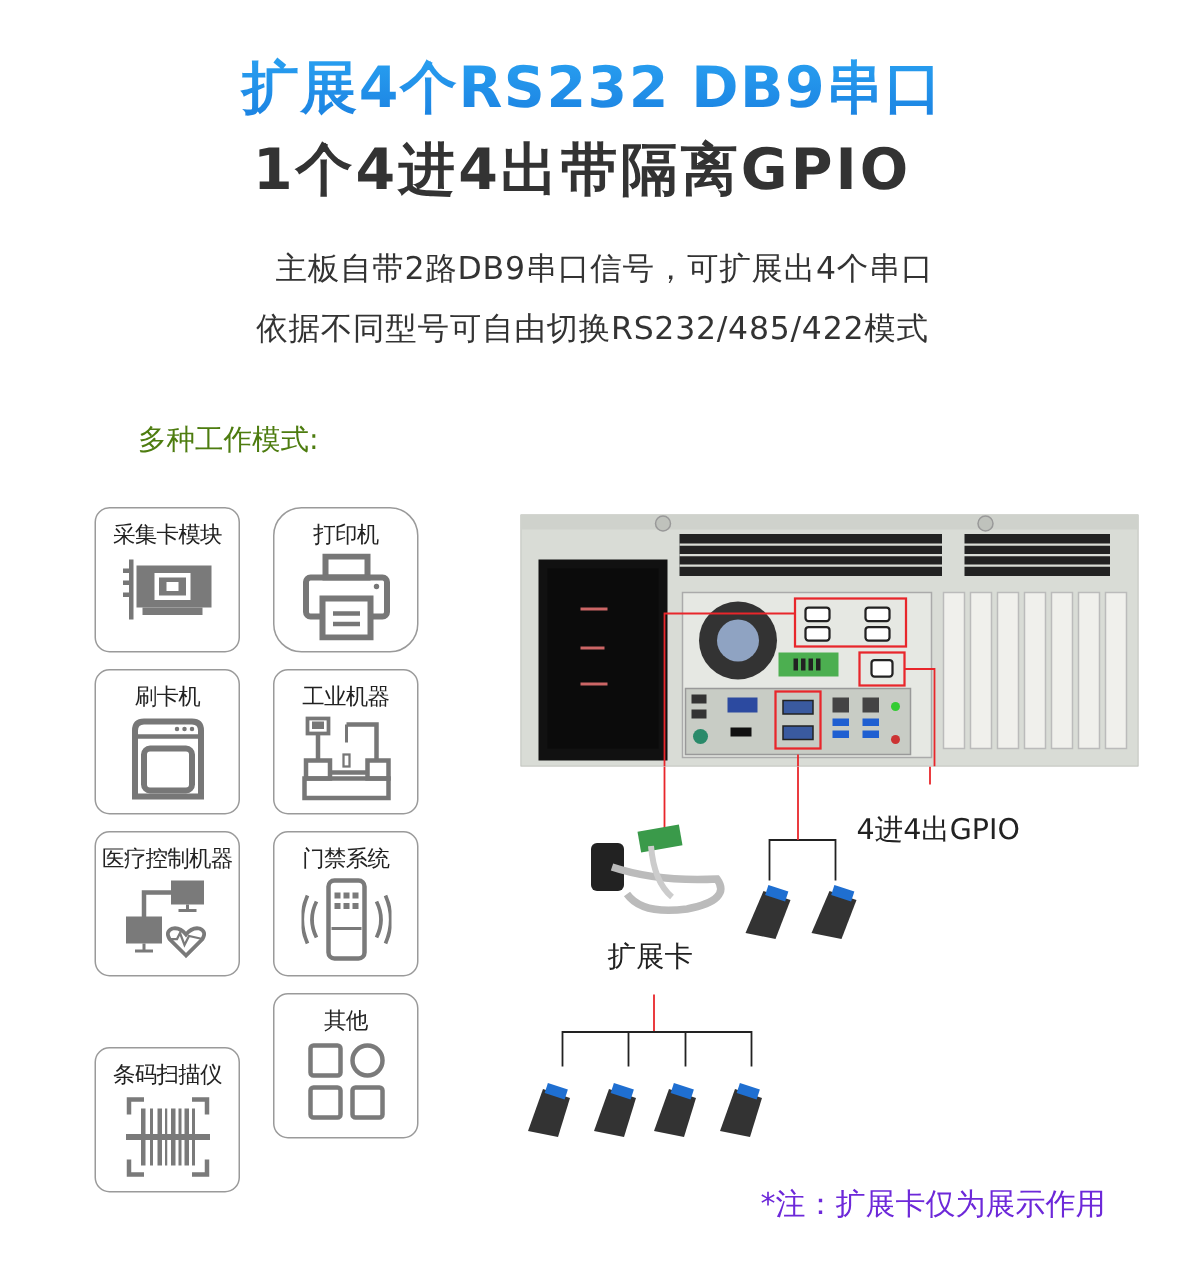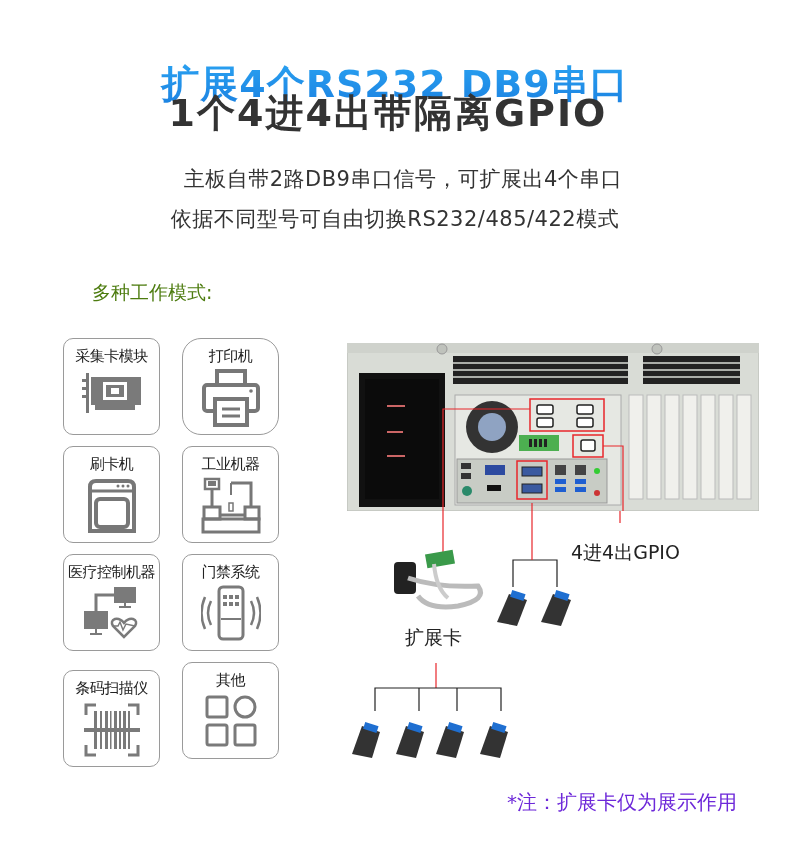--- a/index.html
+++ b/index.html
@@ -3,21 +3,21 @@
 <meta charset="utf-8">
 <style>
   * { box-sizing: border-box; margin: 0; padding: 0; }
   html, body { width: 790px; height: 853px; background: #ffffff; overflow: hidden; }
   body { position: relative; font-family: "DejaVu Sans", "Liberation Sans", sans-serif; color: #333; }
 
   .title1 {
     position: absolute; left: 0; top: 33px; width: 790px; text-align: center;
     font-size: 38px; font-weight: bold; letter-spacing: 1px;
     background: linear-gradient(180deg, #2aa3f2 0%, #1a7fe0 100%);
-    -webkit-background-clip: text; background-clip: text; color: transparent; margin-top: 26px;
+    -webkit-background-clip: text; background-clip: text; color: transparent;
   }
   .title2 {
     position: absolute; left: 0; top: 88px; width: 776px; text-align: center;
     font-size: 38px; font-weight: bold; color: #333333; letter-spacing: 2px;
   }
   .sub {
     position: absolute; left: 0; width: 790px; text-align: center;
     font-size: 21px; color: #333; letter-spacing: 0.5px;
   }
   .sub1 { top: 165px; padding-left: 16px; }
@@ -129,21 +129,21 @@
       <rect x="28" y="17" width="4" height="4" fill="#7a7a7a"></rect>
       <rect x="34" y="17" width="4" height="4" fill="#7a7a7a"></rect>
     <line x1="20" y1="34" x2="40" y2="34" stroke="#7a7a7a" stroke-width="2"></line>
     <path d="M10 16 Q4 28 10 40" fill="none" stroke="#7a7a7a" stroke-width="2.5"></path>
     <path d="M4 12 Q-3 28 4 44" fill="none" stroke="#7a7a7a" stroke-width="2.5"></path>
     <path d="M50 16 Q56 28 50 40" fill="none" stroke="#7a7a7a" stroke-width="2.5"></path>
     <path d="M56 12 Q63 28 56 44" fill="none" stroke="#7a7a7a" stroke-width="2.5"></path>
   </svg>
 </div>
 
-<div class="card" style="left:63px;top:670px;">
+<div class="card" style="left:63px;top:698px;">
   <div class="lbl">条码扫描仪</div>
   <svg viewBox="0 0 60 58">
     <path d="M4 14 L4 4 L14 4" fill="none" stroke="#7a7a7a" stroke-width="3"></path>
     <path d="M46 4 L56 4 L56 14" fill="none" stroke="#7a7a7a" stroke-width="3"></path>
     <path d="M4 44 L4 54 L14 54" fill="none" stroke="#7a7a7a" stroke-width="3"></path>
     <path d="M46 54 L56 54 L56 44" fill="none" stroke="#7a7a7a" stroke-width="3"></path>
     <rect x="12" y="10" width="3" height="38" fill="#7a7a7a"></rect>
     <rect x="18" y="10" width="2" height="38" fill="#7a7a7a"></rect>
     <rect x="23" y="10" width="3" height="38" fill="#7a7a7a"></rect>
     <rect x="28" y="10" width="1.5" height="38" fill="#7a7a7a"></rect>

